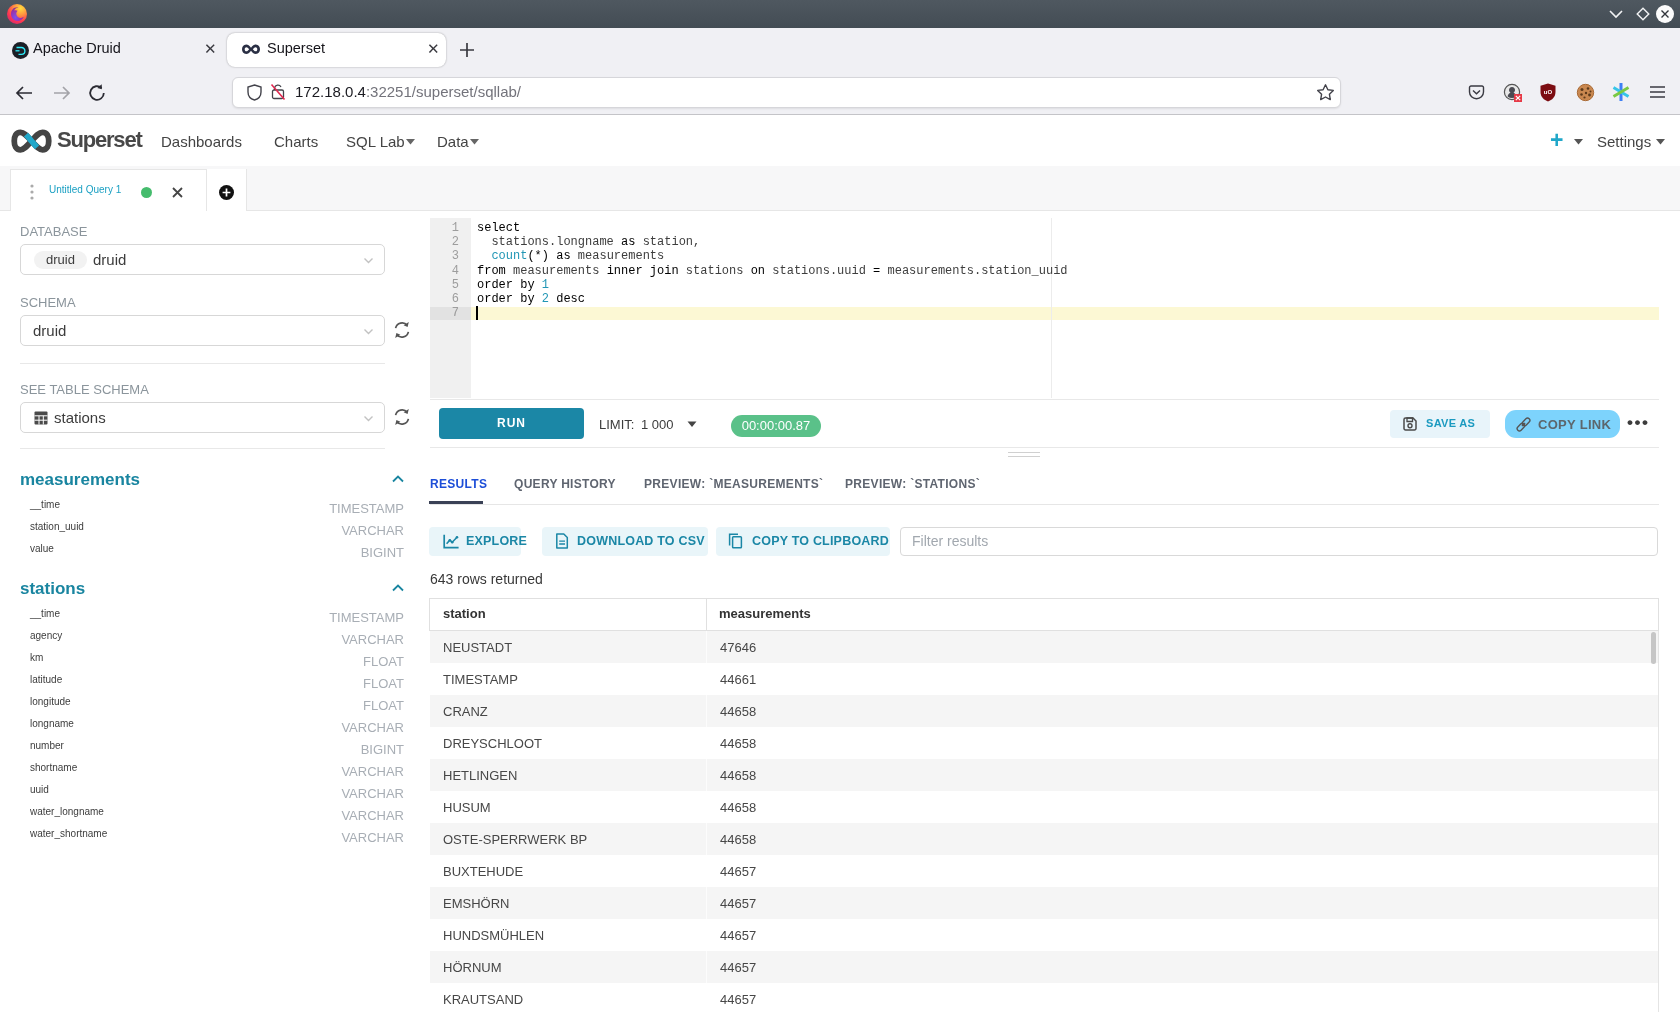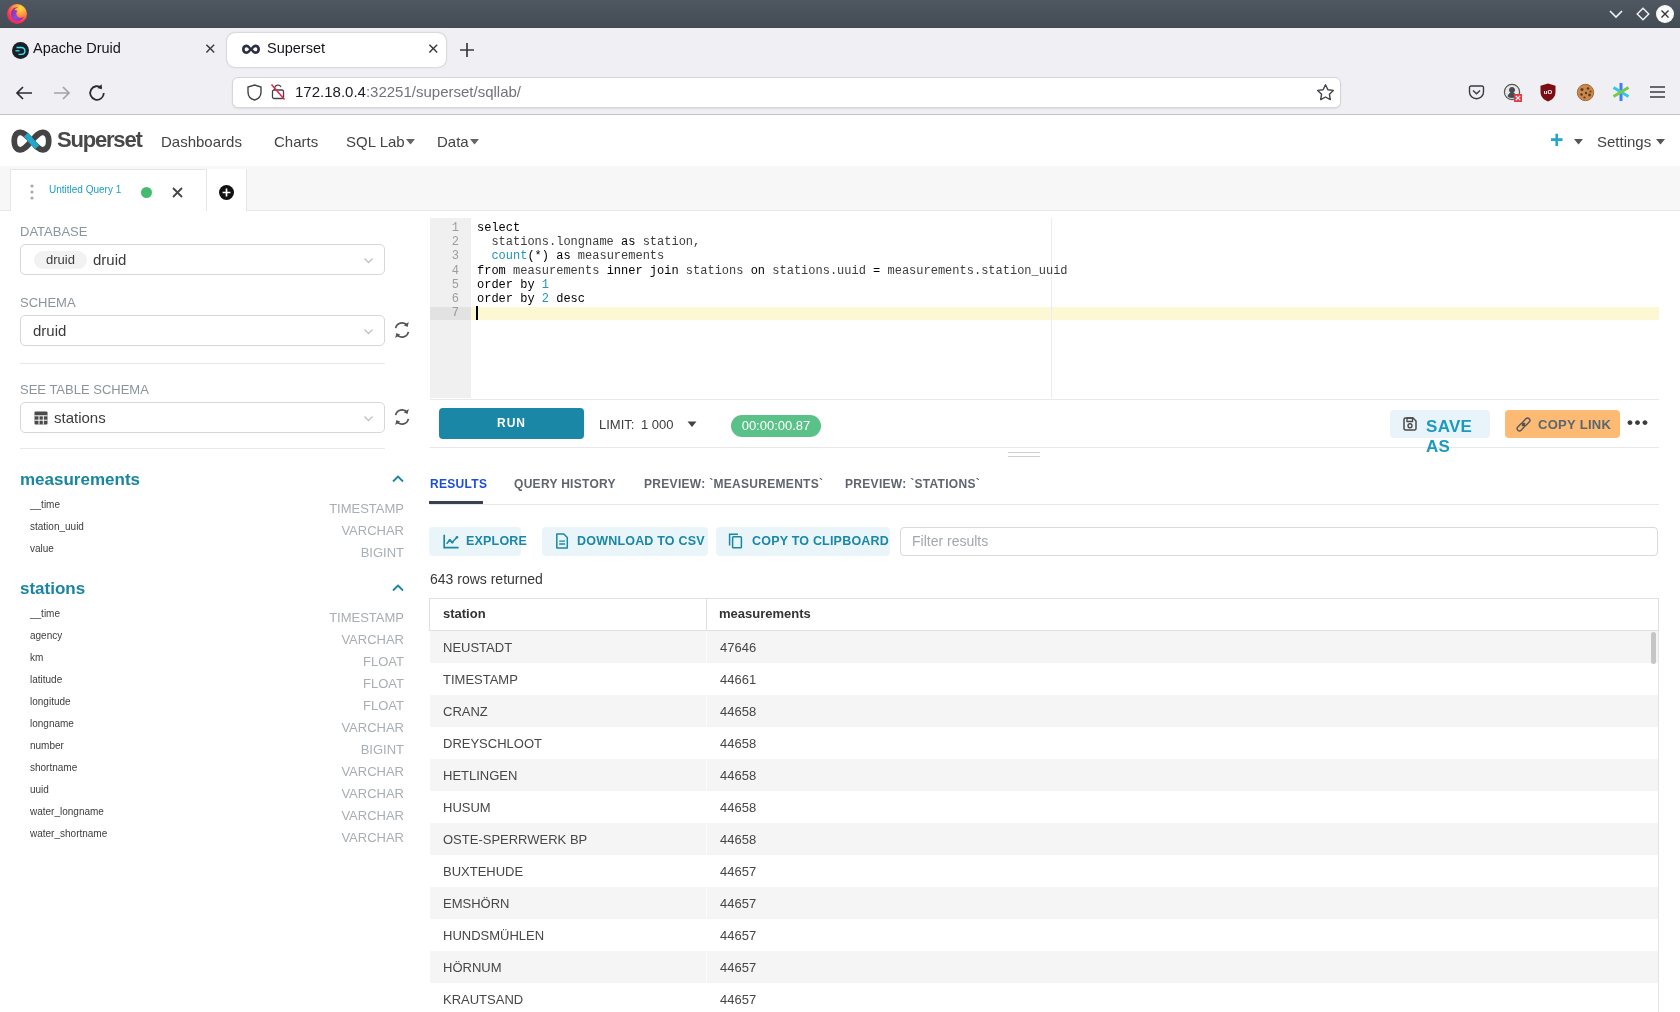--- a/index.html
+++ b/index.html
@@ -360,23 +360,23 @@
   <svg class="abs" style="left:687px;top:421px" width="10" height="7" viewBox="0 0 10 7">
       <path d="M0.5 0.5 H9.5 L5 6 Z" fill="#444"></path>
     </svg>
   <div id="timer">00:00:00.87</div>
   <div class="abs" style="left:1390px;top:410px;width:100px;height:28px;background:#e8f4fa;border-radius:4px">
     <svg class="abs" style="left:12px;top:6px" width="16" height="16" viewBox="0 0 16 16">
       <path d="M2 3.5 A1.5 1.5 0 0 1 3.5 2 H11 L14 5 V12.5 A1.5 1.5 0 0 1 12.5 14 H3.5 A1.5 1.5 0 0 1 2 12.5 Z" stroke="#4a4a4a" stroke-width="1.5" fill="none"></path>
       <path d="M5 2 H10.5 V5.5 H5 Z" stroke="#4a4a4a" stroke-width="1.3" fill="none"></path>
       <circle cx="8" cy="9.8" r="2" stroke="#4a4a4a" stroke-width="1.4" fill="none"></circle>
     </svg>
-    <span class="abs" style="left:36px;top:7px;font-size:17px;font-weight:bold;color:#1b9ac0;letter-spacing:.3px">SAVE AS</span>
-  </div>
-  <div class="abs" style="left:1505px;top:410px;width:115px;height:28px;background:#fdba74;border-radius:4px">
+    <span class="abs" style="left:36px;top:7px;font-size:11px;font-weight:bold;color:#1b9ac0;letter-spacing:.3px">SAVE AS</span>
+  </div>
+  <div class="abs" style="left:1505px;top:410px;width:115px;height:28px;background:#7dd3fc;border-radius:11px">
     <svg class="abs" style="left:11px;top:7px" width="15" height="15" viewBox="0 0 15 15">
       <g transform="rotate(-45 7.5 7.5)" stroke="#555" stroke-width="1.4" fill="none">
         <rect x="-0.5" y="5.2" width="8.6" height="4.6" rx="2.3"></rect>
         <rect x="6.9" y="5.2" width="8.6" height="4.6" rx="2.3"></rect>
         <path d="M5.2 7.5 H9.8"></path>
       </g>
     </svg>
     <span class="abs" style="left:33px;top:7px;font-size:13px;font-weight:bold;color:#5c666d;letter-spacing:.3px">COPY LINK</span>
   </div>
   <div class="abs" style="left:1627px;top:413px;font-size:17px;font-weight:bold;color:#3c3c3c;letter-spacing:1.5px">•••</div>

